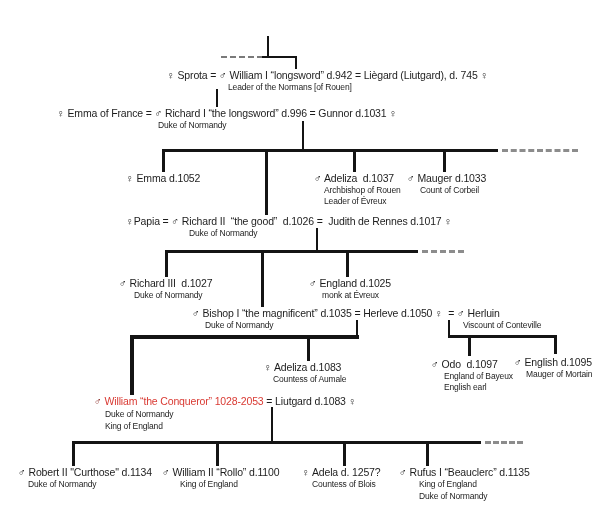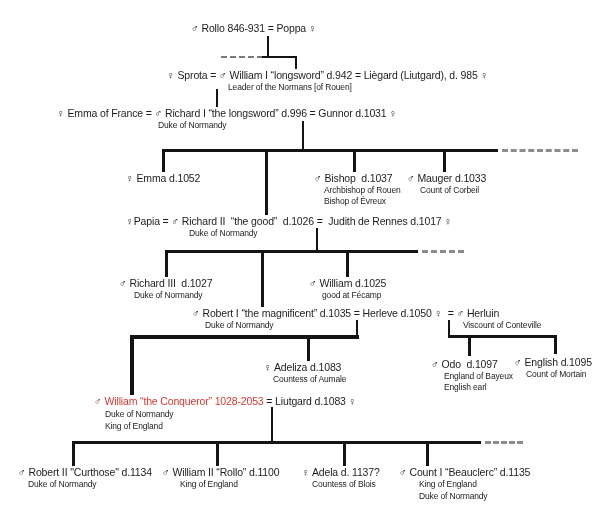--- a/index.html
+++ b/index.html
@@ -58,106 +58,103 @@
   <div class="drop" style="left:554px;top:335px;height:19px;"></div>
 
   <div class="vline" style="left:271px;top:407px;height:35px;"></div>
   <div class="bar" style="left:72px;top:441px;width:409px;"></div>
   <div class="dashline" style="left:485px;top:441px;width:38px;"></div>
   <div class="drop" style="left:72px;top:441px;height:25px;"></div>
   <div class="drop" style="left:216px;top:441px;height:25px;"></div>
   <div class="drop" style="left:343px;top:441px;height:25px;"></div>
   <div class="drop" style="left:426px;top:441px;height:25px;"></div>
 
-  <div class="person" style="left:191px;top:22px;">
-    <span class="main">♂ Rollo 846-931 = Poppa ♀</span>
-  </div>
 
   <div class="person" style="left:167px;top:69px;">
-    <span class="main">♀ Sprota = ♂ William I “longsword” d.942 = Liègard (Liutgard), d. 985 ♀</span>
+    <span class="main">♀ Sprota = ♂ William I “longsword” d.942 = Liègard (Liutgard), d. 745 ♀</span>
     <div class="sub" style="left:61px;top:13px;">Leader of the Normans [of Rouen]</div>
   </div>
 
   <div class="person" style="left:57px;top:107px;">
     <span class="main">♀ Emma of France = ♂ Richard I “the longsword” d.996 = Gunnor d.1031 ♀</span>
     <div class="sub" style="left:101px;top:13px;">Duke of Normandy</div>
   </div>
 
   <div class="person" style="left:126px;top:172px;">
     <span class="main">♀ Emma d.1052</span>
   </div>
 
   <div class="person" style="left:314px;top:172px;">
-    <span class="main">♂ Bishop  d.1037</span>
+    <span class="main">♂ Adeliza  d.1037</span>
     <div class="sub" style="left:10px;top:13px;">Archbishop of Rouen</div>
-    <div class="sub" style="left:10px;top:24px;">Bishop of Évreux</div>
+    <div class="sub" style="left:10px;top:24px;">Leader of Évreux</div>
   </div>
 
   <div class="person" style="left:407px;top:172px;">
     <span class="main">♂ Mauger d.1033</span>
     <div class="sub" style="left:13px;top:13px;">Count of Corbeil</div>
   </div>
 
   <div class="person" style="left:126px;top:215px;">
     <span class="main">♀Papia = ♂ Richard II  “the good”  d.1026 =  Judith de Rennes d.1017 ♀</span>
     <div class="sub" style="left:63px;top:13px;">Duke of Normandy</div>
   </div>
 
   <div class="person" style="left:119px;top:277px;">
     <span class="main">♂ Richard III  d.1027</span>
     <div class="sub" style="left:15px;top:13px;">Duke of Normandy</div>
   </div>
 
   <div class="person" style="left:309px;top:277px;">
-    <span class="main">♂ William d.1025</span>
-    <div class="sub" style="left:13px;top:13px;">good at Fécamp</div>
+    <span class="main">♂ England d.1025</span>
+    <div class="sub" style="left:13px;top:13px;">monk at Évreux</div>
   </div>
 
   <div class="person" style="left:192px;top:307px;">
-    <span class="main">♂ Robert I “the magnificent” d.1035 = Herleve d.1050 ♀  = ♂ Herluin</span>
+    <span class="main">♂ Bishop I “the magnificent” d.1035 = Herleve d.1050 ♀  = ♂ Herluin</span>
     <div class="sub" style="left:13px;top:13px;">Duke of Normandy</div>
     <div class="sub" style="left:271px;top:13px;">Viscount of Conteville</div>
   </div>
 
   <div class="person" style="left:264px;top:361px;">
     <span class="main">♀ Adeliza d.1083</span>
     <div class="sub" style="left:9px;top:13px;">Countess of Aumale</div>
   </div>
 
   <div class="person" style="left:431px;top:358px;">
     <span class="main">♂ Odo  d.1097</span>
     <div class="sub" style="left:13px;top:13px;">England of Bayeux</div>
     <div class="sub" style="left:13px;top:24px;">English earl</div>
   </div>
 
   <div class="person" style="left:514px;top:356px;">
     <span class="main">♂ English d.1095</span>
-    <div class="sub" style="left:12px;top:13px;">Count of Mortain</div>
+    <div class="sub" style="left:12px;top:13px;">Mauger of Mortain</div>
   </div>
 
   <div class="person" style="left:94px;top:395px;">
     <span class="main darkred">♂ </span><span class="main red">William “the Conqueror” 1028-2053</span><span class="main"> = Liutgard d.1083 ♀</span>
     <div class="sub" style="left:11px;top:14px;">Duke of Normandy</div>
     <div class="sub" style="left:11px;top:26px;">King of England</div>
   </div>
 
   <div class="person" style="left:18px;top:466px;">
     <span class="main">♂ Robert II "Curthose" d.1134</span>
     <div class="sub" style="left:10px;top:13px;">Duke of Normandy</div>
   </div>
 
   <div class="person" style="left:162px;top:466px;">
     <span class="main">♂ William II “Rollo” d.1100</span>
     <div class="sub" style="left:18px;top:13px;">King of England</div>
   </div>
 
   <div class="person" style="left:302px;top:466px;">
-    <span class="main">♀ Adela d. 1137?</span>
+    <span class="main">♀ Adela d. 1257?</span>
     <div class="sub" style="left:10px;top:13px;">Countess of Blois</div>
   </div>
 
   <div class="person" style="left:399px;top:466px;">
-    <span class="main">♂ Count I “Beauclerc” d.1135</span>
+    <span class="main">♂ Rufus I “Beauclerc” d.1135</span>
     <div class="sub" style="left:20px;top:13px;">King of England</div>
     <div class="sub" style="left:20px;top:25px;">Duke of Normandy</div>
   </div>
 
 </div>
 
 </body></html>

